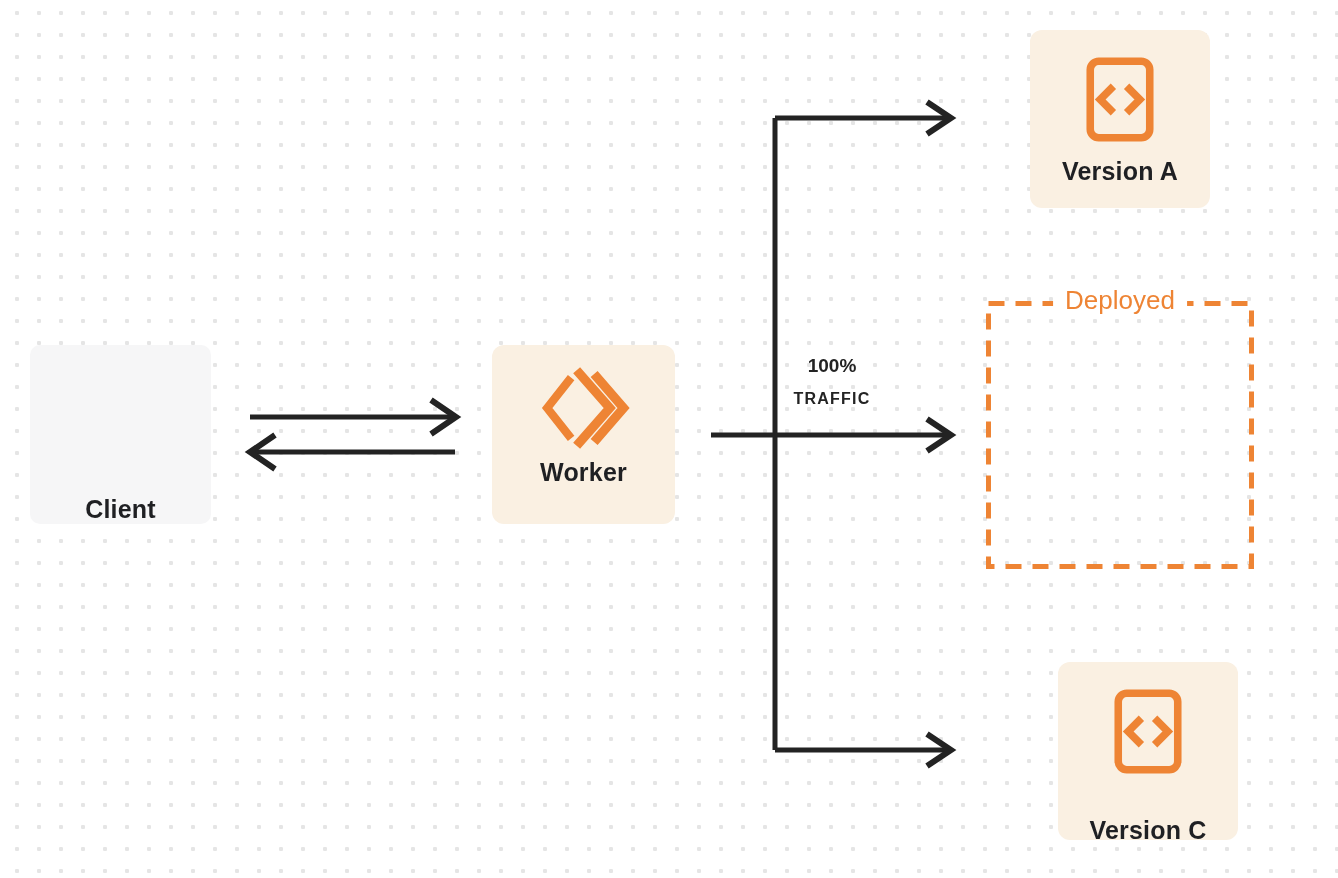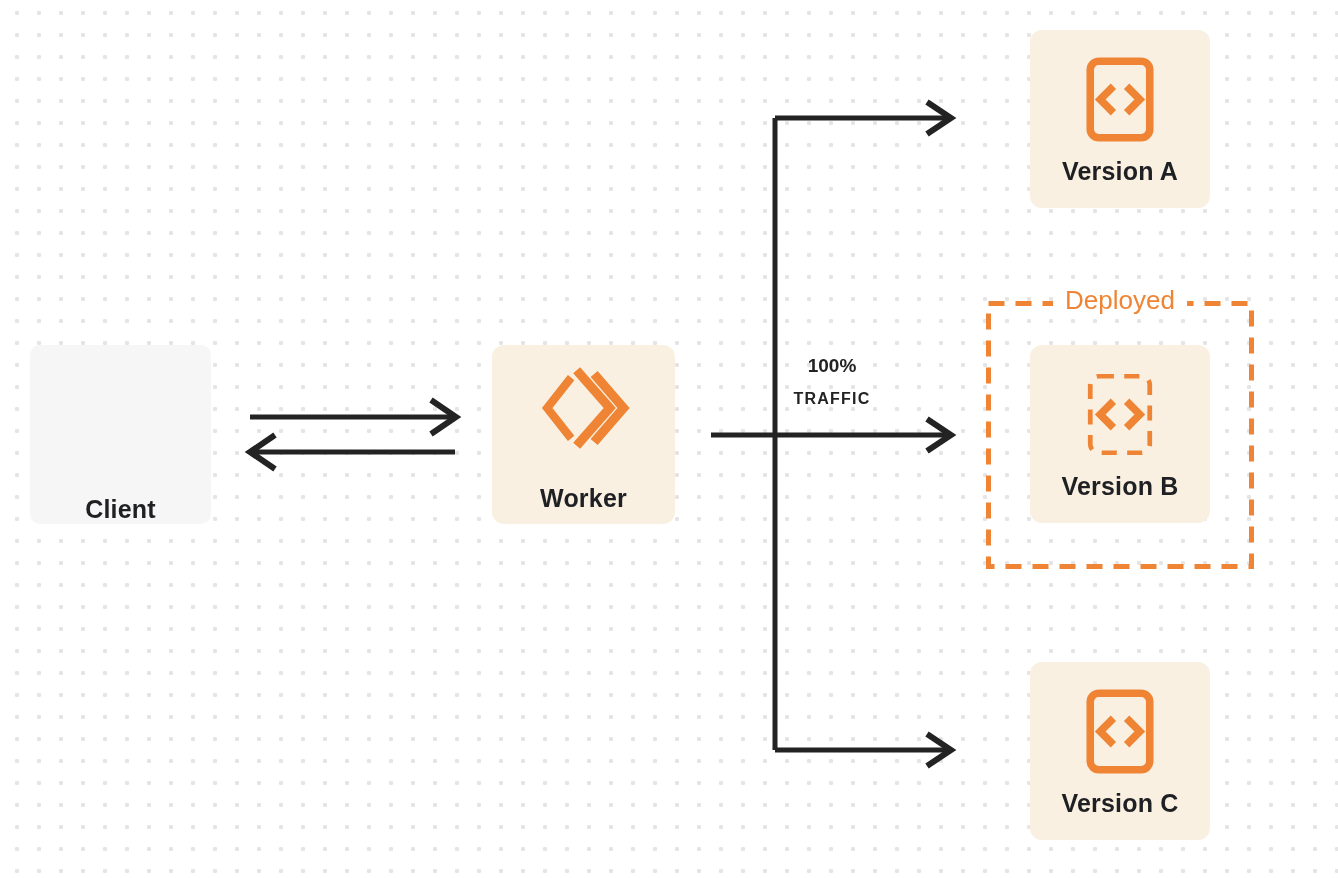--- a/index.html
+++ b/index.html
@@ -32,29 +32,29 @@
   .node .label{font-weight:bold;font-size:25px;letter-spacing:0.2px;}
   .node-client{
     left:30px;top:345px;width:181px;height:179px;
     background:var(--client-box-bg);border-radius:10px;
   }
   .node-worker{
     left:492px;top:345px;width:183px;height:179px;
     background:var(--version-box-bg);justify-content:flex-start;
     padding-top:17px;
   }
-  .node-worker .label{margin-top:30px;}
+  .node-worker .label{margin-top:4px;}
   .version-node{
     width:180px;height:178px;background:var(--version-box-bg);
     justify-content:flex-start;padding-top:27px;
   }
   .version-node .label{margin-top:15px;}
   .node-version-a{left:1030px;top:30px;align-items:center;}
   .node-version-b{position:absolute;left:44px;top:44px;}
-  .node-version-c{left:1030px;top:662px;}
+  .node-version-c{left:1058px;top:662px;gap:27px;}
   .icon svg{display:block;}
   .icon path, .icon rect{stroke:var(--orange);fill:none;}
   .deployed-region{position:absolute;left:986px;top:301px;width:268px;height:268px;}
   .deployed-region > svg{position:absolute;left:0;top:0;}
   .deployed-region rect{fill:none;stroke:var(--orange);stroke-width:5;stroke-dasharray:16 11;}
   .deployed-label{
     position:absolute;left:50%;top:-16px;transform:translateX(-50%);
     background:var(--canvas-bg);padding:0 12px;white-space:nowrap;
     color:var(--orange);font-weight:normal;font-size:26px;
   }
@@ -111,30 +111,20 @@
       </svg>
     </span>
     <span class="label">Version A</span>
   </div>
 
   <div class="deployed-region">
     <svg width="268" height="268" viewBox="0 0 268 268" aria-hidden="true">
       <rect x="2.5" y="2.5" width="263" height="263"></rect>
     </svg>
     <span class="deployed-label">Deployed</span>
-    <div class="node version-node node-version-b">
-      <span class="icon">
-        <svg viewBox="0 0 72 90" width="68" height="85">
-          <rect x="4.5" y="4.5" width="63" height="81" rx="9" stroke-width="8"></rect>
-          <path d="M29 31 L15 45 L29 59" stroke-width="8"></path>
-          <path d="M43 31 L57 45 L43 59" stroke-width="8"></path>
-        </svg>
-      </span>
-      <span class="label">Version B</span>
-    </div>
   </div>
 
   <div class="node version-node node-version-c">
     <span class="icon">
       <svg viewBox="0 0 72 90" width="68" height="85">
         <rect x="4.5" y="4.5" width="63" height="81" rx="9" stroke-width="8"></rect>
         <path d="M29 31 L15 45 L29 59" stroke-width="8"></path>
         <path d="M43 31 L57 45 L43 59" stroke-width="8"></path>
       </svg>
     </span>

